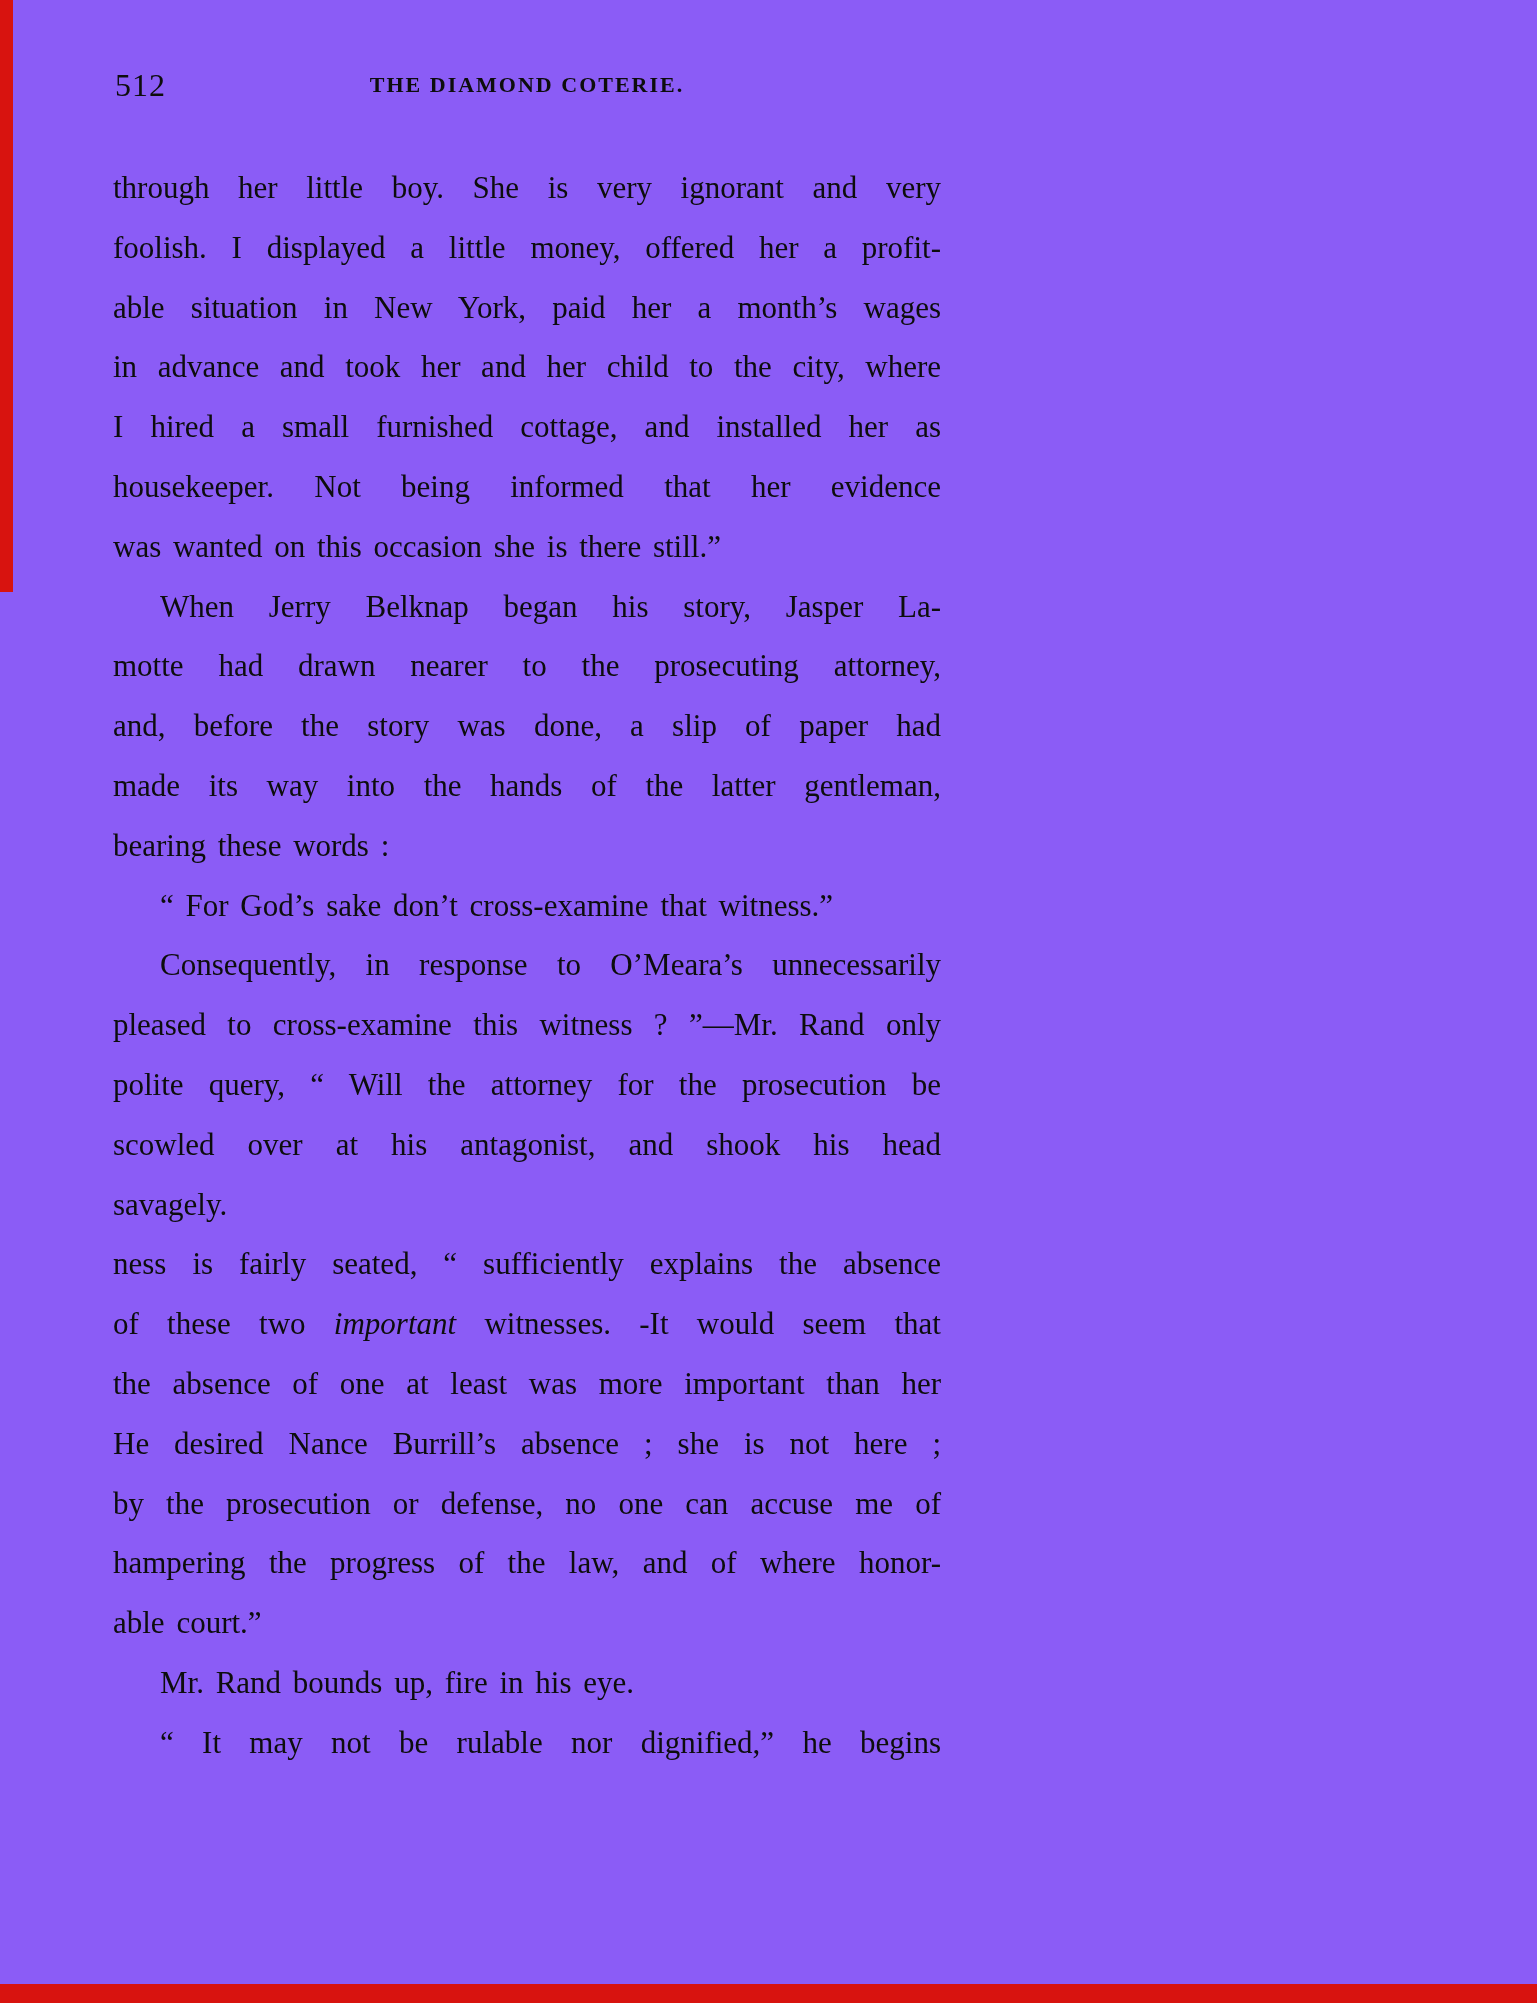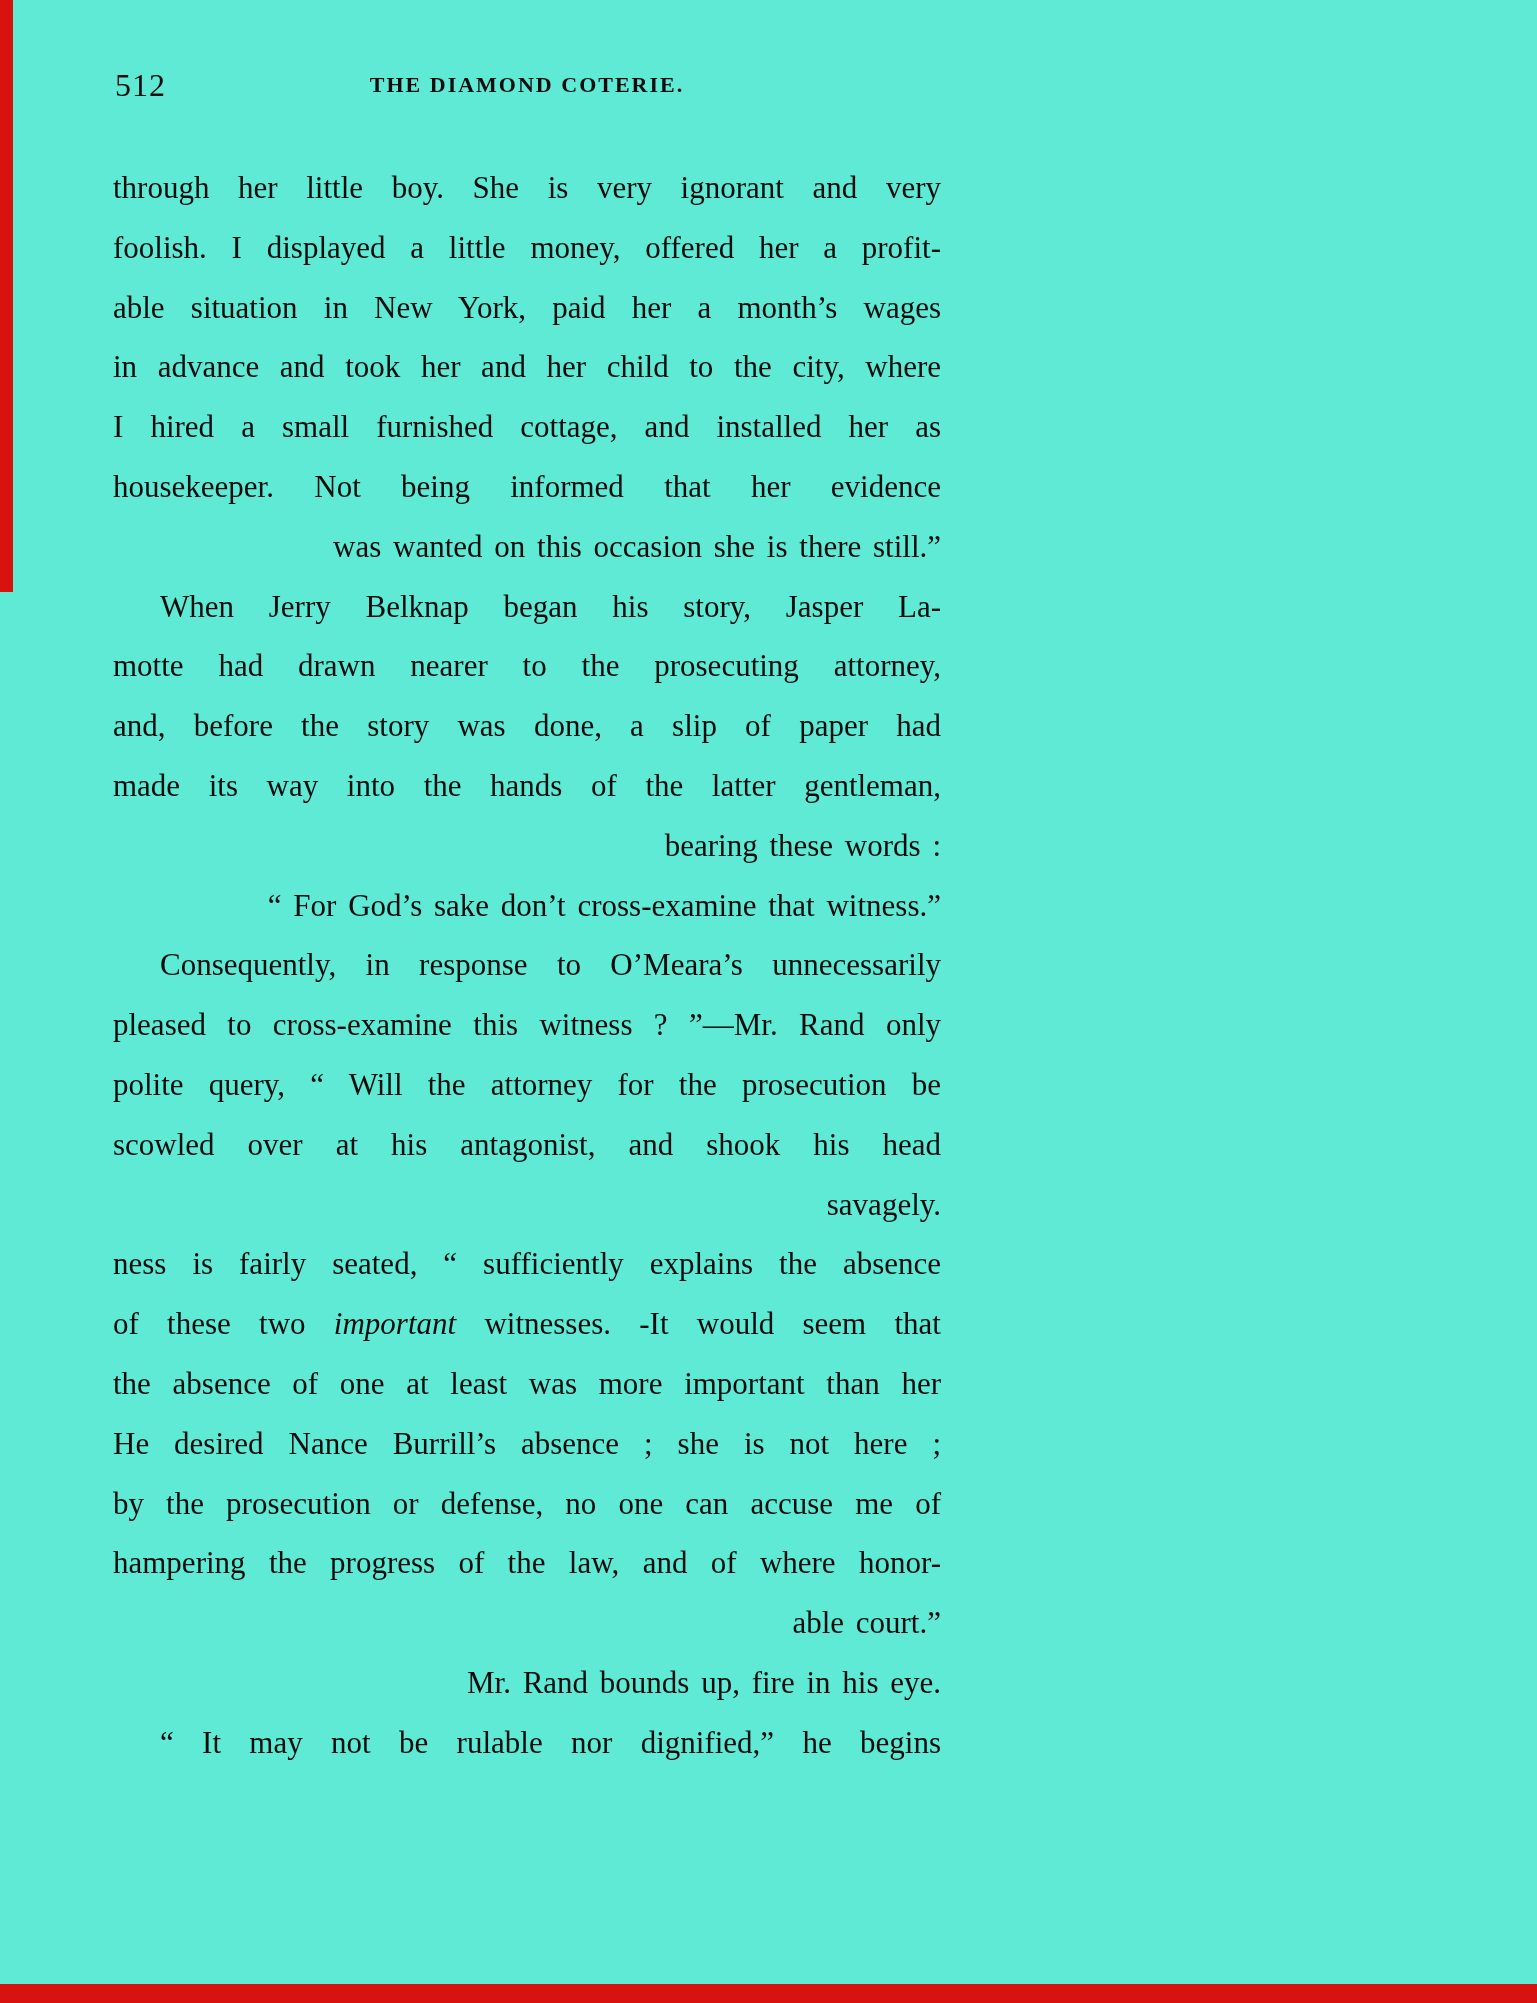--- a/index.html
+++ b/index.html
@@ -1,20 +1,20 @@
 <!DOCTYPE html>
 <html><head>
 <meta charset="utf-8">
 <style>
   html, body { margin: 0; padding: 0; background: #ffffff; }
   .page {
     position: relative;
     width: 1537px;
     height: 2003px;
-    background: #5eead4;
+    background: #8b5cf6;
     overflow: hidden;
     font-family: "Liberation Serif", serif;
     color: #0d0d0d;
   }
   .redbar { position: absolute; background: #d8130f; }
   .redbar-left   { left: 0; top: 0; width: 13px; height: 592px; }
   .redbar-bottom { left: 0; top: 1984px; width: 1537px; height: 19px; }
 
   .content {
     position: absolute;
@@ -32,21 +32,21 @@
     position: absolute; left: 50%; transform: translateX(-50%); top: 0;
     font-size: 22px; line-height: 42px; font-weight: bold; letter-spacing: 2px;
     white-space: nowrap;
   }
   .text-block { position: absolute; top: 158px; left: 0; width: 100%; }
   .line {
     height: 59.8px;
     line-height: 59.8px;
     font-size: 31px;
     word-spacing: 4px;
-    text-align: right;
+    text-align: left;
   }
   .line.just { text-align: justify; text-align-last: justify; }
   .line.indent { text-indent: 47px; }
   .it { font-style: italic; }
 </style>
 </head>
 <body>
 
 <div class="page">
   <div class="redbar redbar-left" style="background: rgb(216, 19, 15);"></div>

